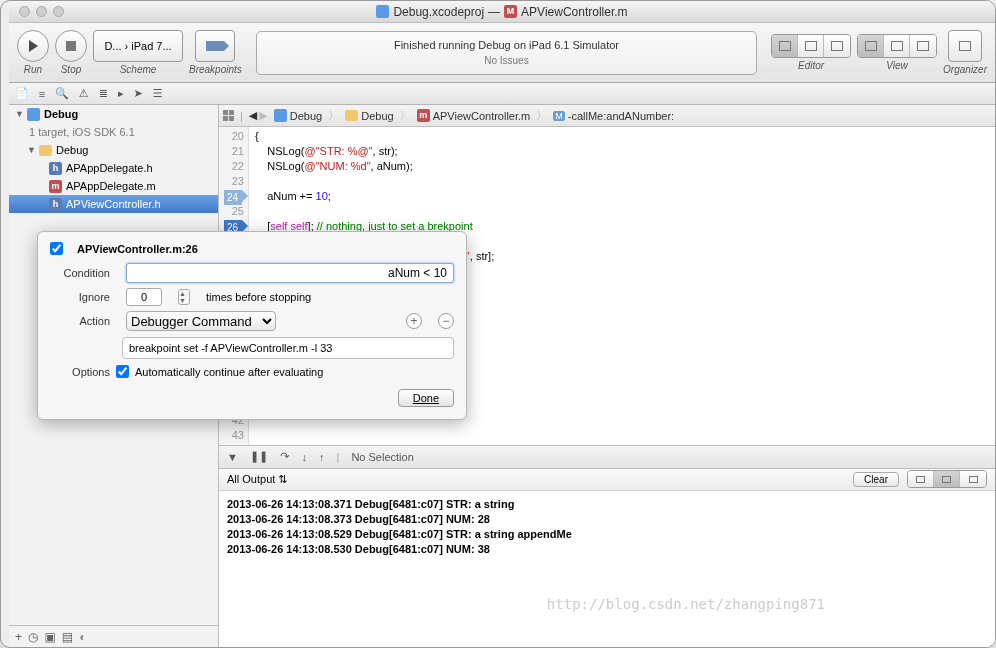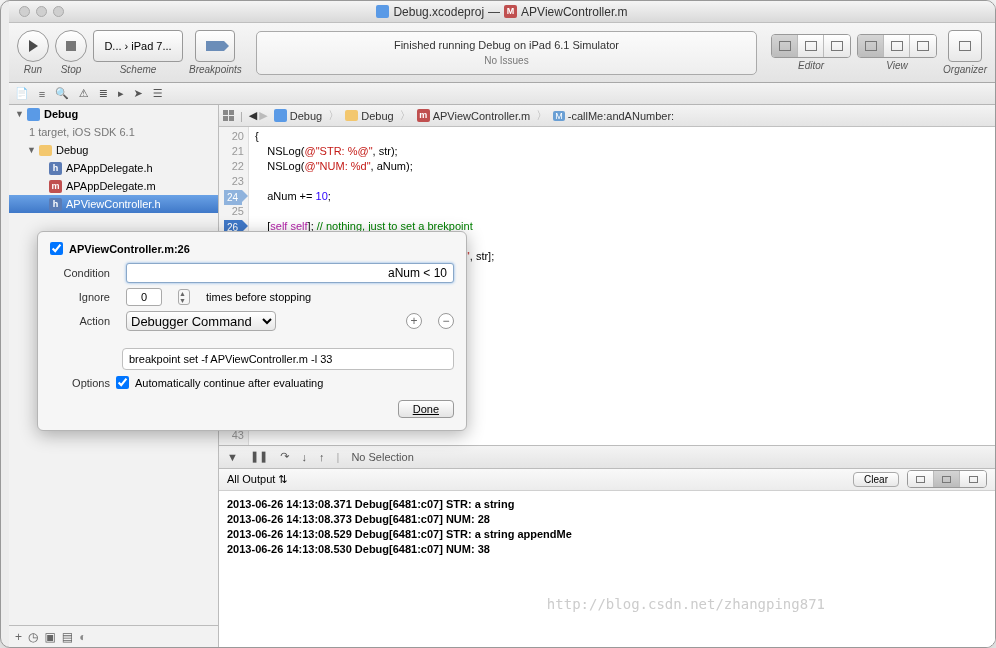--- a/index.html
+++ b/index.html
@@ -53,30 +53,30 @@
 .sel { color: #b31ea8; }
 .debugbar { height: 24px; background: linear-gradient(#f4f4f4,#e4e4e4); border-top: 1px solid #bcbcbc; border-bottom: 1px solid #bcbcbc; display: flex; align-items: center; padding: 0 8px; gap: 12px; font-size: 11px; color: #555; }
 .outbar { height: 22px; background: linear-gradient(#f9f9f9,#ececec); border-bottom: 1px solid #d0d0d0; display: flex; align-items: center; padding: 0 8px; font-size: 11px; }
 .outbar .spacer { flex: 1; }
 .clearbtn { border: 1px solid #aaa; border-radius: 4px; background: linear-gradient(#fff,#e8e8e8); padding: 1px 10px; font-size: 10px; cursor: pointer; }
 .console { flex: 1; background: #fff; font-family: Menlo, Monaco, monospace; font-size: 11px; padding: 6px 8px; color: #000; }
 .console div { white-space: pre; line-height: 15px; }
 .watermark { position: absolute; right: 170px; top: 330px; color: #ccc; font-size: 14px; font-family: monospace; pointer-events: none; }
 
 .popover { position: absolute; left: 36px; top: 230px; width: 430px; background: #f6f6f6; border: 1px solid #b5b5b5; border-radius: 6px; box-shadow: 0 4px 18px rgba(0,0,0,.3); padding: 10px 12px 12px 12px; font-size: 11px; z-index: 50; }
-.popover .hdr { display: flex; align-items: center; gap: 6px; font-weight: bold; margin-bottom: 8px; }
+.popover .hdr { display: flex; align-items: center; gap: 14px; font-weight: bold; margin-bottom: 8px; }
 .popover .row { display: flex; align-items: center; margin: 5px 0; gap: 16px; }
 .popover .lbl { width: 60px; text-align: right; color: #333; }
 .popover input[type=text].cond { flex: 1; height: 20px; border: 1px solid #8aa8c9; border-radius: 3px; padding: 0 6px; font-size: 12px; background: #fff; box-shadow: 0 0 3px #7fb1e6; text-align: right; }
 .popover .ignorebox { width: 36px; height: 18px; border: 1px solid #aaa; border-radius: 3px; text-align: center; font-size: 11px; }
 .popover .stepper { width: 12px; display: flex; flex-direction: column; font-size: 7px; color: #666; line-height: 7px; border:1px solid #aaa; border-radius:3px; }
 .popover select.act { width: 150px; height: 20px; border: 1px solid #aaa; border-radius: 4px; background: linear-gradient(#fff,#e8e8e8); font-size: 13px; }
 .popover .circle { width: 16px; height: 16px; border: 1px solid #999; border-radius: 50%; display: flex; align-items: center; justify-content: center; font-size: 12px; color: #666; cursor: pointer; background:#fff; }
 .popover .cmdbox { margin: 6px 0 6px 72px; }
-.popover .cmdbox input { width: 100%; height: 22px; border: 1px solid #bfbfbf; border-radius: 4px; padding: 0 6px; font-size: 11px; background: #fff; margin-top: 11px; }
+.popover .cmdbox input { width: 100%; height: 22px; border: 1px solid #bfbfbf; border-radius: 4px; padding: 0 6px; font-size: 11px; background: #fff; }
 .popover .opts { display: flex; align-items: center; gap: 6px; margin-top: 4px; }
 .popover .done { float: right; border: 1px solid #999; border-radius: 4px; background: linear-gradient(#fff,#e4e4e4); padding: 2px 14px; font-size: 11px; cursor: pointer; margin-top: 6px; text-decoration: underline; }
 .folder { width: 13px; height: 11px; background: #f3c76e; border-radius: 2px; display:inline-block; }
 .segicon { width: 12px; height: 10px; background: #888; }
 .segicon.box { border:1px solid #777; background: transparent; }
 .playtri { width:0; height:0; border-top:6px solid transparent; border-bottom:6px solid transparent; border-left:9px solid #4a4a4a; }
 .sq { width:10px; height:10px; background:#777; }
 .bpglyph { width:18px; height:10px; background:#6b8db8; position:relative; }
 .bpglyph::after { content:""; position:absolute; right:-5px; top:0; border-top:5px solid transparent; border-bottom:5px solid transparent; border-left:5px solid #6b8db8; }
 .gridicon { width:11px; height:11px; background:

